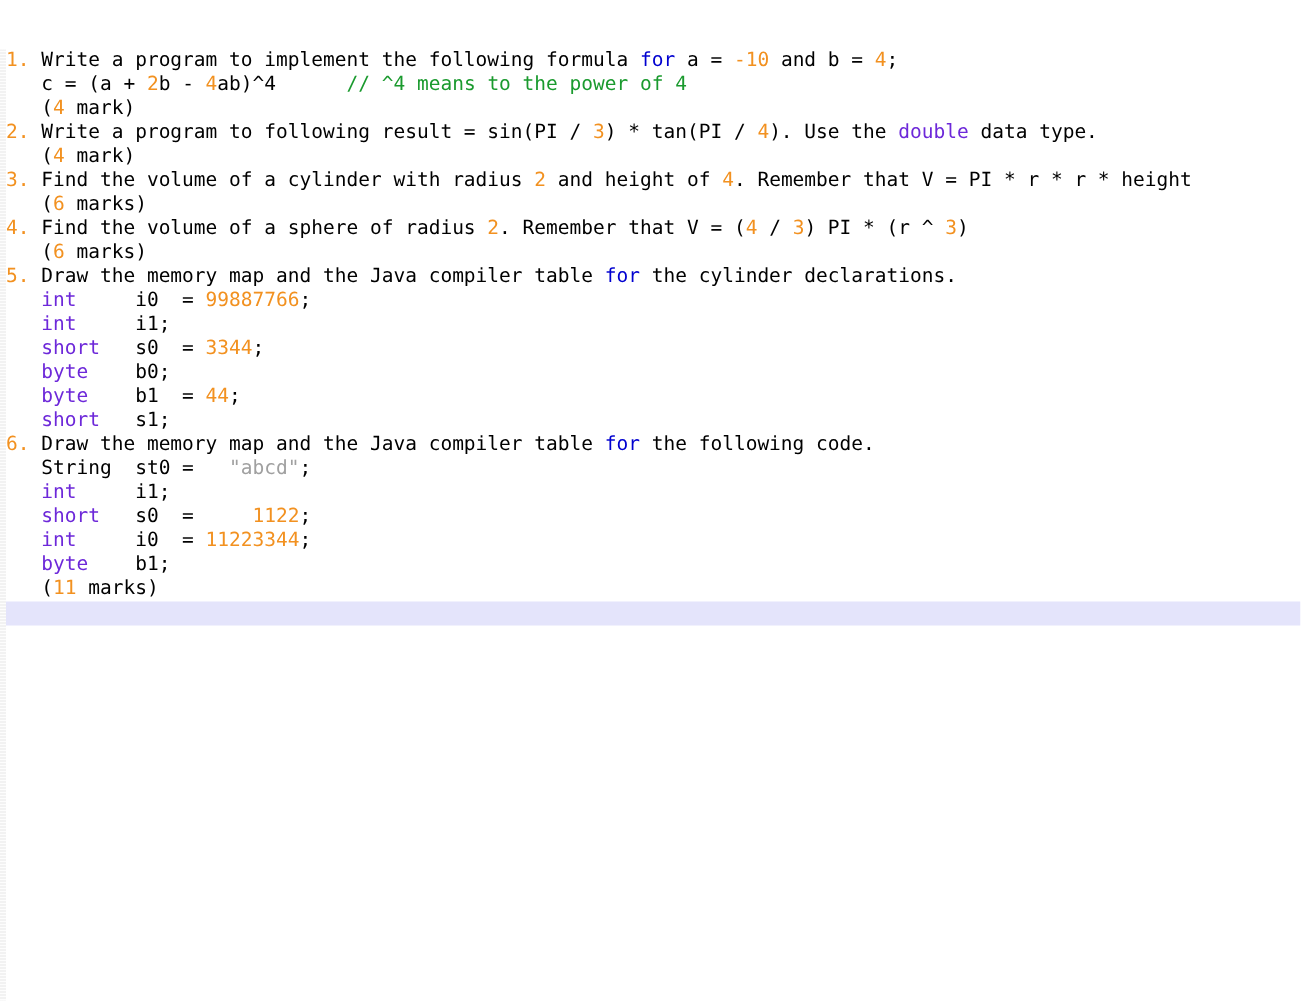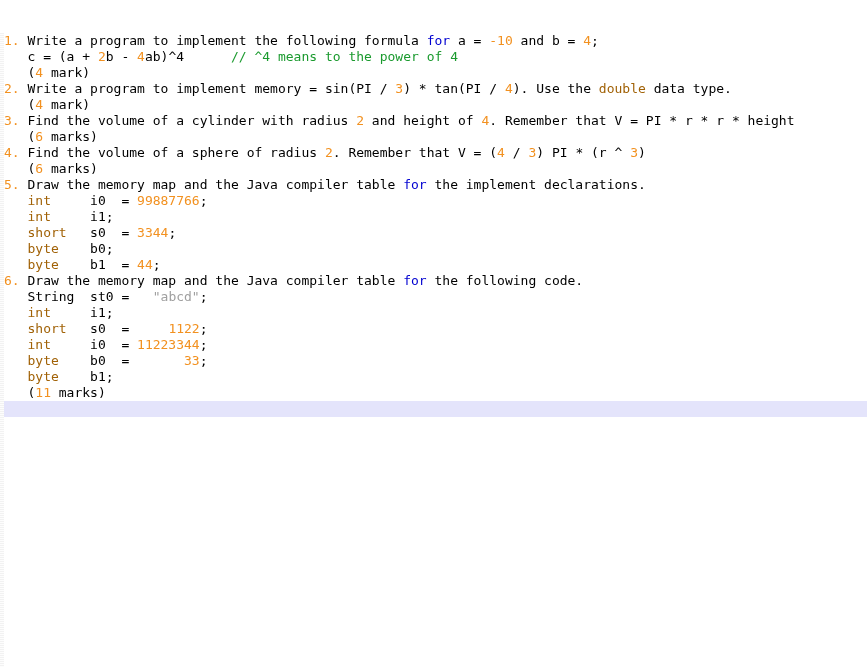--- a/index.html
+++ b/index.html
@@ -54,54 +54,54 @@
   }
   .line.current {
     background: #e4e4fb;
     width: 867px;
     box-sizing: border-box;
   }
 
   
   .num      { color: #f29120; }   
   .kw       { color: #0000d0; }   
-  .type     { color: #a16207; }   
+  .type     { color: #6d28d9; }   
   .cmt      { color: #1a9a2e; text-align: right; }   
   .str      { color: #a0a0a0; }   
   .plain    { color: #000000; }
   .qnum     { color: #f29120; }   
 </style>
 </head>
 <body>
 
 <div id="editor">
 
   <div class="edge-strip"></div>
 
   <div class="code-area">
 
   <div class="line"><span class="qnum">1. </span><span class="plain">Write a program to implement the following formula </span><span class="kw">for</span><span class="plain"> a = </span><span class="num">-10</span><span class="plain"> and b = </span><span class="num">4</span><span class="plain">;</span></div>
       <div class="line"><span class="plain">   </span><span class="plain">c = (a + </span><span class="num">2</span><span class="plain">b - </span><span class="num">4</span><span class="plain">ab)^4      </span><span class="cmt">// ^4 means to the power of 4</span></div>
       <div class="line"><span class="plain">   </span><span class="plain">(</span><span class="num">4</span><span class="plain"> mark)</span></div>
-      <div class="line"><span class="qnum">2. </span><span class="plain">Write a program to implement memory = sin(PI / </span><span class="num">3</span><span class="plain">) * tan(PI / </span><span class="num">4</span><span class="plain">). Use the </span><span class="type">double</span><span class="plain"> data type.</span></div>
+      <div class="line"><span class="qnum">2. </span><span class="plain">Write a program to following result = sin(PI / </span><span class="num">3</span><span class="plain">) * tan(PI / </span><span class="num">4</span><span class="plain">). Use the </span><span class="type">double</span><span class="plain"> data type.</span></div>
       <div class="line"><span class="plain">   </span><span class="plain">(</span><span class="num">4</span><span class="plain"> mark)</span></div>
       <div class="line"><span class="qnum">3. </span><span class="plain">Find the volume of a cylinder with radius </span><span class="num">2</span><span class="plain"> and height of </span><span class="num">4</span><span class="plain">. Remember that V = PI * r * r * height</span></div>
       <div class="line"><span class="plain">   </span><span class="plain">(</span><span class="num">6</span><span class="plain"> marks)</span></div>
       <div class="line"><span class="qnum">4. </span><span class="plain">Find the volume of a sphere of radius </span><span class="num">2</span><span class="plain">. Remember that V = (</span><span class="num">4</span><span class="plain"> / </span><span class="num">3</span><span class="plain">) PI * (r ^ </span><span class="num">3</span><span class="plain">)</span></div>
       <div class="line"><span class="plain">   </span><span class="plain">(</span><span class="num">6</span><span class="plain"> marks)</span></div>
-      <div class="line"><span class="qnum">5. </span><span class="plain">Draw the memory map and the Java compiler table </span><span class="kw">for</span><span class="plain"> the implement declarations.</span></div>
+      <div class="line"><span class="qnum">5. </span><span class="plain">Draw the memory map and the Java compiler table </span><span class="kw">for</span><span class="plain"> the cylinder declarations.</span></div>
       <div class="line"><span class="plain">   </span><span class="type">int</span><span class="plain">     i0  = </span><span class="num">99887766</span><span class="plain">;</span></div>
       <div class="line"><span class="plain">   </span><span class="type">int</span><span class="plain">     i1;</span></div>
       <div class="line"><span class="plain">   </span><span class="type">short</span><span class="plain">   s0  = </span><span class="num">3344</span><span class="plain">;</span></div>
       <div class="line"><span class="plain">   </span><span class="type">byte</span><span class="plain">    b0;</span></div>
       <div class="line"><span class="plain">   </span><span class="type">byte</span><span class="plain">    b1  = </span><span class="num">44</span><span class="plain">;</span></div>
+      <div class="line"><span class="plain">   </span><span class="type">short</span><span class="plain">   s1;</span></div>
       <div class="line"><span class="qnum">6. </span><span class="plain">Draw the memory map and the Java compiler table </span><span class="kw">for</span><span class="plain"> the following code.</span></div>
       <div class="line"><span class="plain">   </span><span class="plain">String</span><span class="plain">  st0 =   </span><span class="str">"abcd"</span><span class="plain">;</span></div>
       <div class="line"><span class="plain">   </span><span class="type">int</span><span class="plain">     i1;</span></div>
       <div class="line"><span class="plain">   </span><span class="type">short</span><span class="plain">   s0  =     </span><span class="num">1122</span><span class="plain">;</span></div>
       <div class="line"><span class="plain">   </span><span class="type">int</span><span class="plain">     i0  = </span><span class="num">11223344</span><span class="plain">;</span></div>
-      <div class="line"><span class="plain">   </span><span class="type">byte</span><span class="plain">    b0  =       </span><span class="num">33</span><span class="plain">;</span></div>
       <div class="line"><span class="plain">   </span><span class="type">byte</span><span class="plain">    b1;</span></div>
       <div class="line"><span class="plain">   </span><span class="plain">(</span><span class="num">11</span><span class="plain"> marks)</span></div>
       <div class="line current">&nbsp;</div>
     </div>
 
 </div>
 
 </body></html>

